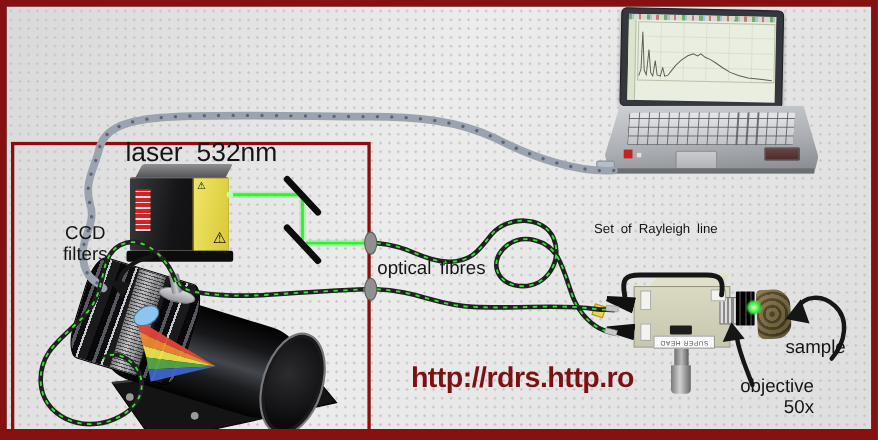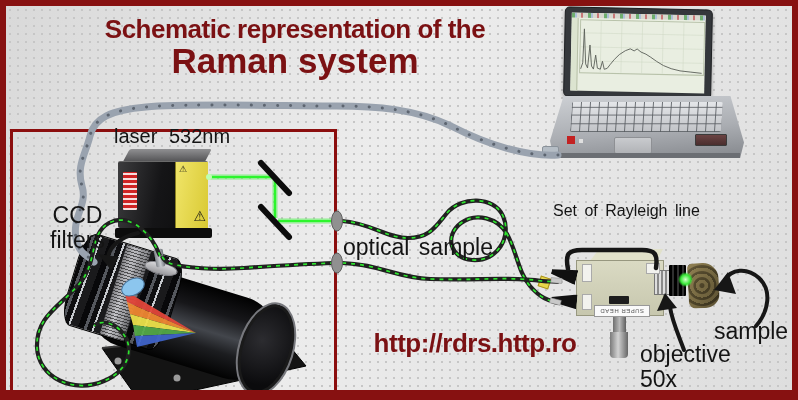--- a/index.html
+++ b/index.html
@@ -14,28 +14,28 @@
   }
   .abs{position:absolute;}
   .layer{position:absolute;left:0;top:0;width:798px;height:400px;}
   
   .redbox{left:4px;top:123px;width:321px;height:259px;border:3px solid #8b0e0e;z-index:1;}
   
   .t-red{color:#7b1113;font-weight:700;}
   .title{left:79px;top:10px;width:420px;text-align:center;z-index:6;line-height:1.05;}
   .title .l1{font-size:26px;letter-spacing:-0.5px;}
   .title .l2{font-size:35px;letter-spacing:0px;}
-  .lbl{color:#141414;font-size:23px;z-index:6;white-space:nowrap;}
-  .lbl-laser{left:108px;top:119px;font-size:20px;word-spacing:6px;}
+  .lbl{color:#141414;font-size:17px;z-index:6;white-space:nowrap;}
+  .lbl-laser{left:108px;top:119px;font-size:24px;word-spacing:6px;}
   .lbl-ccd{left:24px;top:197px;width:95px;text-align:center;white-space:normal;line-height:1.1;}
   .lbl-fibres{left:337px;top:228px;word-spacing:3px;}
-  .lbl-filters{left:534px;top:196px;line-height:1.12;white-space:normal;width:160px;font-size:16px;word-spacing:3px;margin-left:13px;}
+  .lbl-filters{left:534px;top:196px;line-height:1.12;white-space:normal;width:160px;font-size:12px;word-spacing:3px;}
   .lbl-spectro{left:104px;top:336px;color:#f2f2f2;}
-  .lbl-obj{left:634px;top:336px;width:100px;text-align:left;white-space:normal;line-height:1.1;}
-  .lbl-sample{left:708px;top:312px;}
+  .lbl-obj{left:634px;top:336px;width:100px;text-align:right;white-space:normal;line-height:1.1;}
+  .lbl-sample{left:708px;top:300px;}
   .lbl-url{left:344px;top:322px;width:250px;text-align:center;font-size:26px;letter-spacing:-0.5px;z-index:6;}
   
   .laptop{left:542px;top:-2px;width:200px;height:162px;z-index:3;}
   .lap-screen{position:absolute;left:16px;top:4px;width:148px;height:90px;background:#34373b;border:1px solid #1d1f22;border-radius:5px;padding:5px 6px;box-sizing:border-box;transform:rotate(1.2deg);box-shadow:0 2px 4px rgba(0,0,0,.35);}
   .lap-display{position:relative;width:100%;height:100%;background:#e9eee1;overflow:hidden;}
   .lap-toolbar{position:absolute;left:0;top:0;right:0;height:5px;background:repeating-linear-gradient(90deg,#6fae6f 0 3px,#aebfd8 3px 5px,#d8d8cf 5px 9px,#c87878 9px 11px,#d8d8cf 11px 16px);}
   .lap-display::before{content:"";position:absolute;left:0;top:5px;bottom:0;width:6px;background:#dce4d0;border-right:1px solid #b7c0a7;}
   .lap-chart{position:absolute;left:8px;top:6px;width:126px;height:56px;}
   .lap-deck{position:absolute;left:2px;top:92px;width:194px;height:62px;clip-path:polygon(7% 0,93% 0,100% 75%,98% 100%,2% 100%,0 72%);background:linear-gradient(175deg,#cdd0d4 0%,#abaeb3 55%,#84878c 100%);}
   .lap-keys{position:absolute;left:11%;top:9%;width:78%;height:48%;transform:skewX(-4deg);border-radius:2px;background:
@@ -232,30 +232,26 @@
     <g>
       <path d="M678,344 C673,330 666,315 664,301" fill="none" stroke="#161616" stroke-width="4" stroke-linecap="round"></path>
       <polygon points="659,287 651,305 671,302" fill="#161616"></polygon>
     </g>
     <g>
       <path d="M750,320 C763,305 766,284 753,272 C741,261 725,263 719,274" fill="none" stroke="#161616" stroke-width="4" stroke-linecap="round"></path>
       <polygon points="708,284 722,266 730,288" fill="#161616"></polygon>
     </g>
   </svg>
 
-  <div class="abs title">
-    <div class="t-red l1">Schematic representation of the</div>
-    <div class="t-red l2">Raman system</div>
-  </div>
   <div class="abs lbl lbl-laser">laser 532nm</div>
   <div class="abs lbl lbl-ccd">
     <div>CCD</div>
     <div>filters</div>
   </div>
-  <div class="abs lbl lbl-fibres">optical sample</div>
+  <div class="abs lbl lbl-fibres">optical fibres</div>
   <div class="abs lbl lbl-filters">
     <div>Set of Rayleigh line</div>
   </div>
   <div class="abs lbl lbl-obj">
     <div>objective</div>
     <div>50x</div>
   </div>
   <div class="abs lbl lbl-sample">sample</div>
   <div class="abs t-red lbl-url">http://rdrs.http.ro</div>
 

